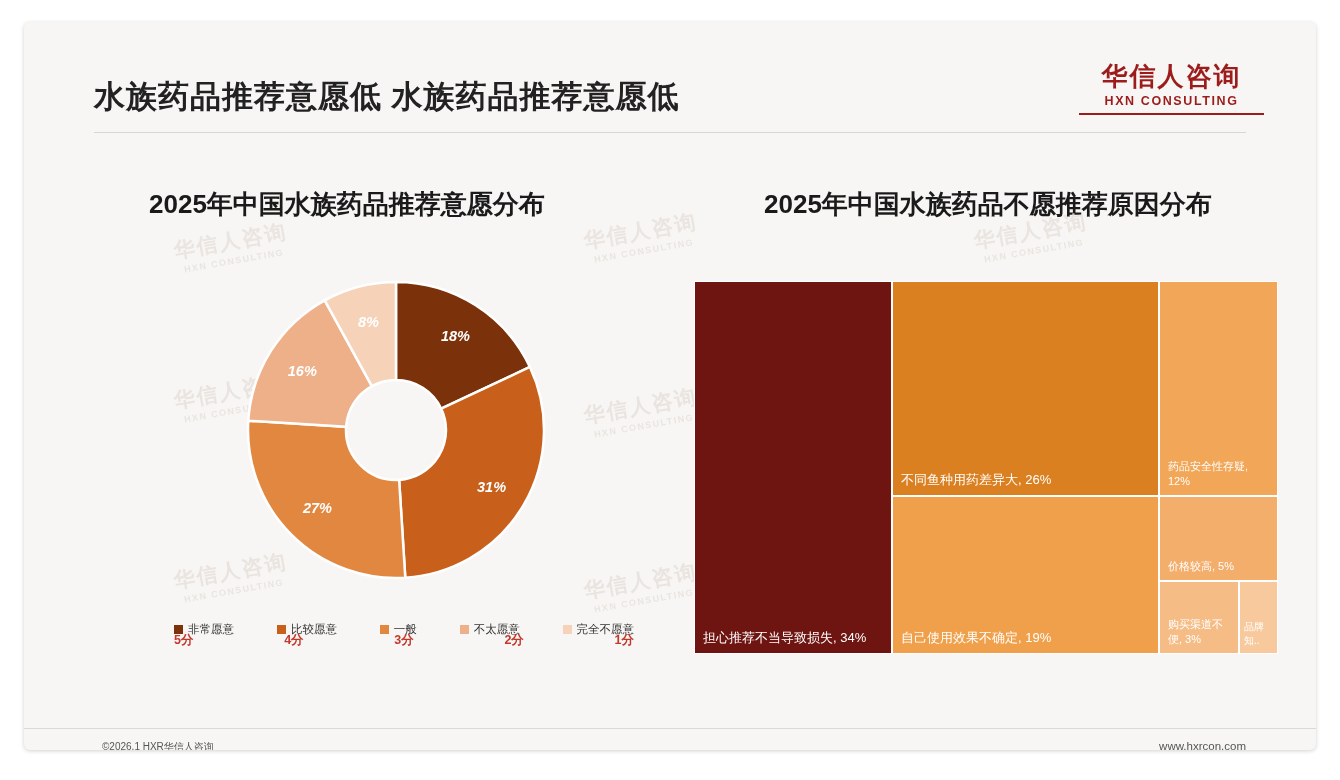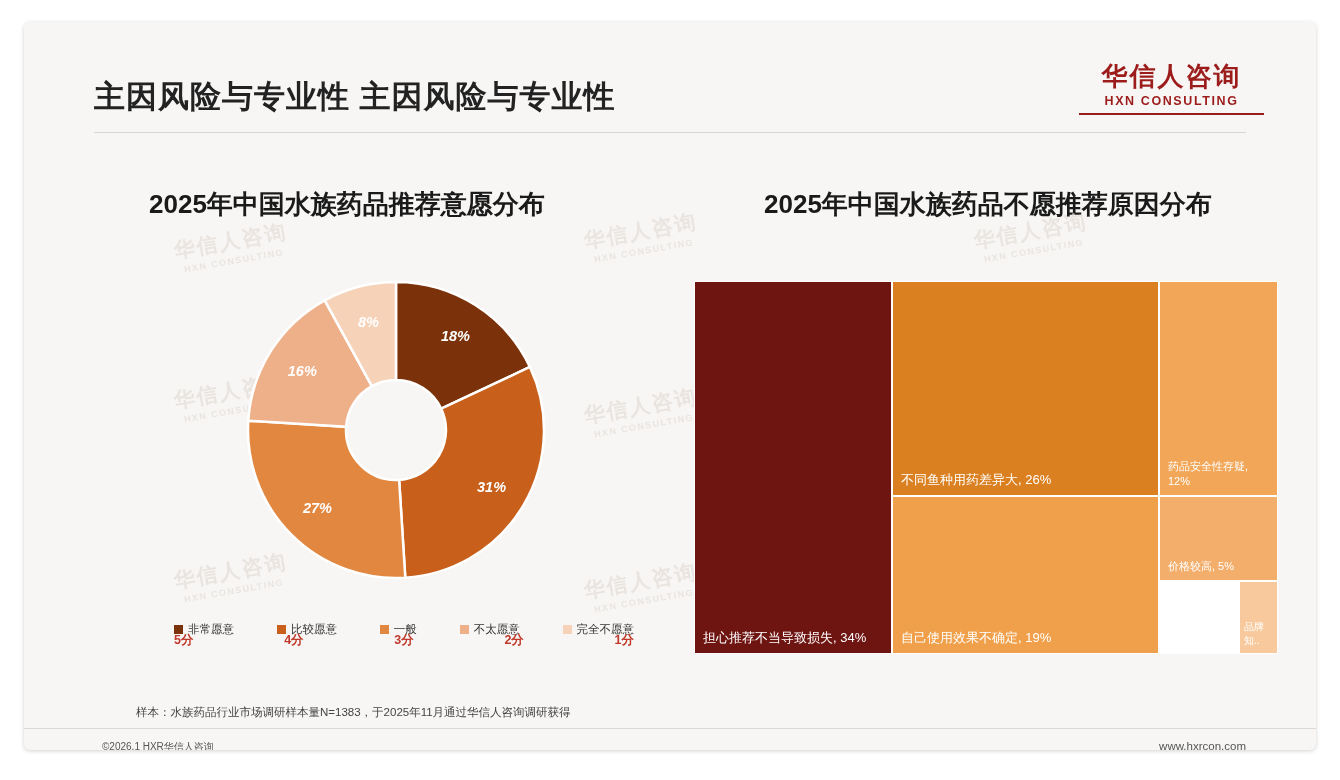--- a/index.html
+++ b/index.html
@@ -204,21 +204,21 @@
     font-size: 11.5px;
     color: #555555;
   }
 </style>
 </head>
 <body>
 
 <div id="slide">
   <div class="card">
 
-    <div class="title">主因风险与专业性 主因风险与专业性</div>
+    <div class="title">水族药品推荐意愿低 水族药品推荐意愿低</div>
 
     <div class="logo">
       <div class="logo-cn">华信人咨询</div>
       <div class="logo-en">HXN CONSULTING</div>
       <div class="logo-rule"></div>
     </div>
     <div class="header-rule"></div>
 
     <div class="chart-title" id="donut-title">2025年中国水族药品推荐意愿分布</div>
     <div class="chart-title" id="tree-title">2025年中国水族药品不愿推荐原因分布</div>
@@ -306,23 +306,25 @@
         </div>
         <div class="tile" style="left: 198px; top: 215px; width: 267px; height: 158px; background: rgb(240, 160, 74);">
           <div class="tile-label ">自己使用效果不确定, 19%</div>
         </div>
         <div class="tile" style="left: 465px; top: 0px; width: 119px; height: 215px; background: rgb(242, 166, 87);">
           <div class="tile-label small">药品安全性存疑, 12%</div>
         </div>
         <div class="tile" style="left: 465px; top: 215px; width: 119px; height: 85px; background: rgb(243, 174, 107);">
           <div class="tile-label small">价格较高, 5%</div>
         </div>
+        <div class="tile" style="left: 465px; top: 300px; width: 80px; height: 73px; background: rgb(245, 188, 133);">
+          <div class="tile-label small">购买渠道不便, 3%</div>
+        </div>
         <div class="tile" style="left: 545px; top: 300px; width: 39px; height: 73px; background: rgb(247, 201, 156);">
           <div class="tile-label tiny">品牌知..</div>
         </div>
       </div>
 
-    <div class="source">样本：水族药品行业市场调研样本量N=1383，于2025年11月通过华信人咨询调研获得</div>
     <div class="foot-rule"></div>
     <div class="copyright">©2026.1 HXR华信人咨询</div>
     <div class="site">www.hxrcon.com</div>
   </div>
 </div>
 
 </body></html>

